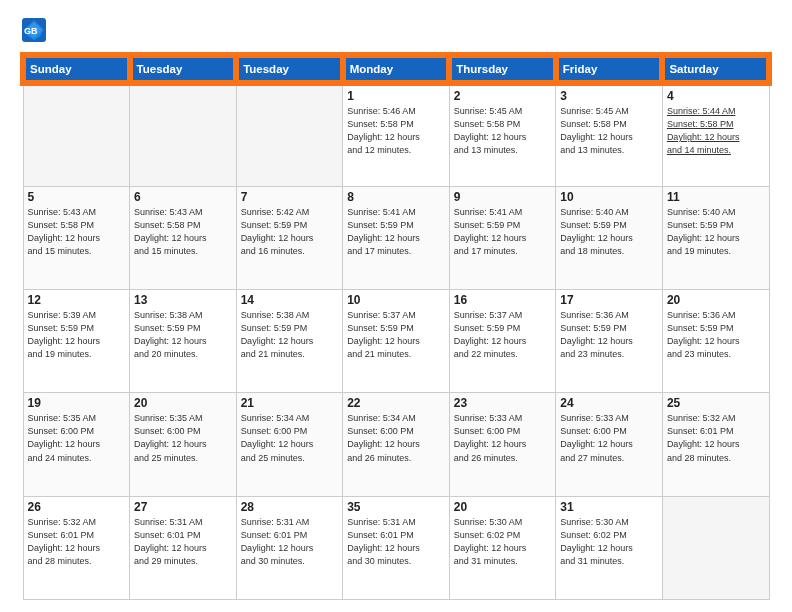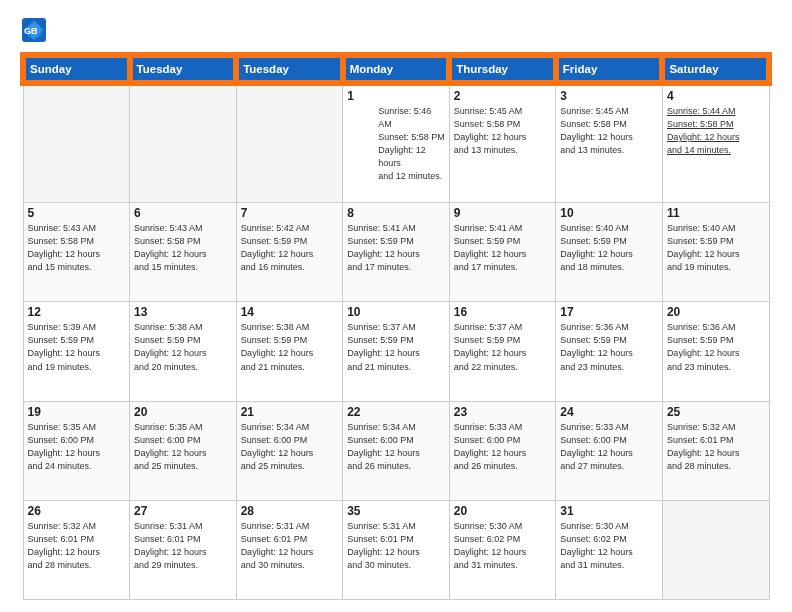--- a/index.html
+++ b/index.html
@@ -134,21 +134,21 @@
           <th>Saturday</th>
         </tr>
     </thead>
     <tbody id="cal-body">
     <tr>
           <td class="empty"></td>
           <td class="empty"></td>
           <td class="empty"></td>
           <td>
             <span class="day-num">1</span>
-            <div class="day-info" style="white-space: pre-line; margin-left: 31px;">Sunrise: 5:46 AM
+            <div class="day-info" style="white-space: pre-line;">Sunrise: 5:46 AM
 Sunset: 5:58 PM
 Daylight: 12 hours
 and 12 minutes.</div>
           </td>
           <td>
             <span class="day-num">2</span>
             <div class="day-info" style="white-space: pre-line;">Sunrise: 5:45 AM
 Sunset: 5:58 PM
 Daylight: 12 hours
 and 13 minutes.</div>

